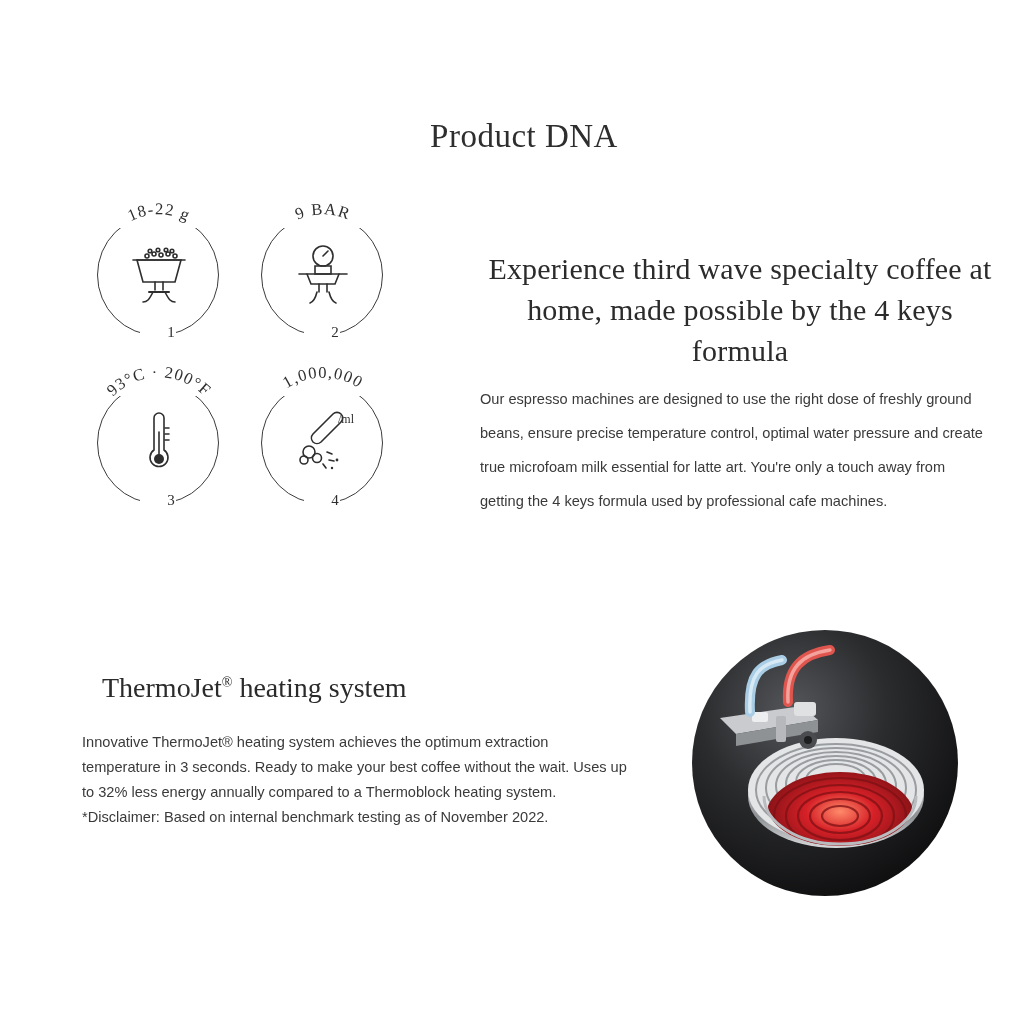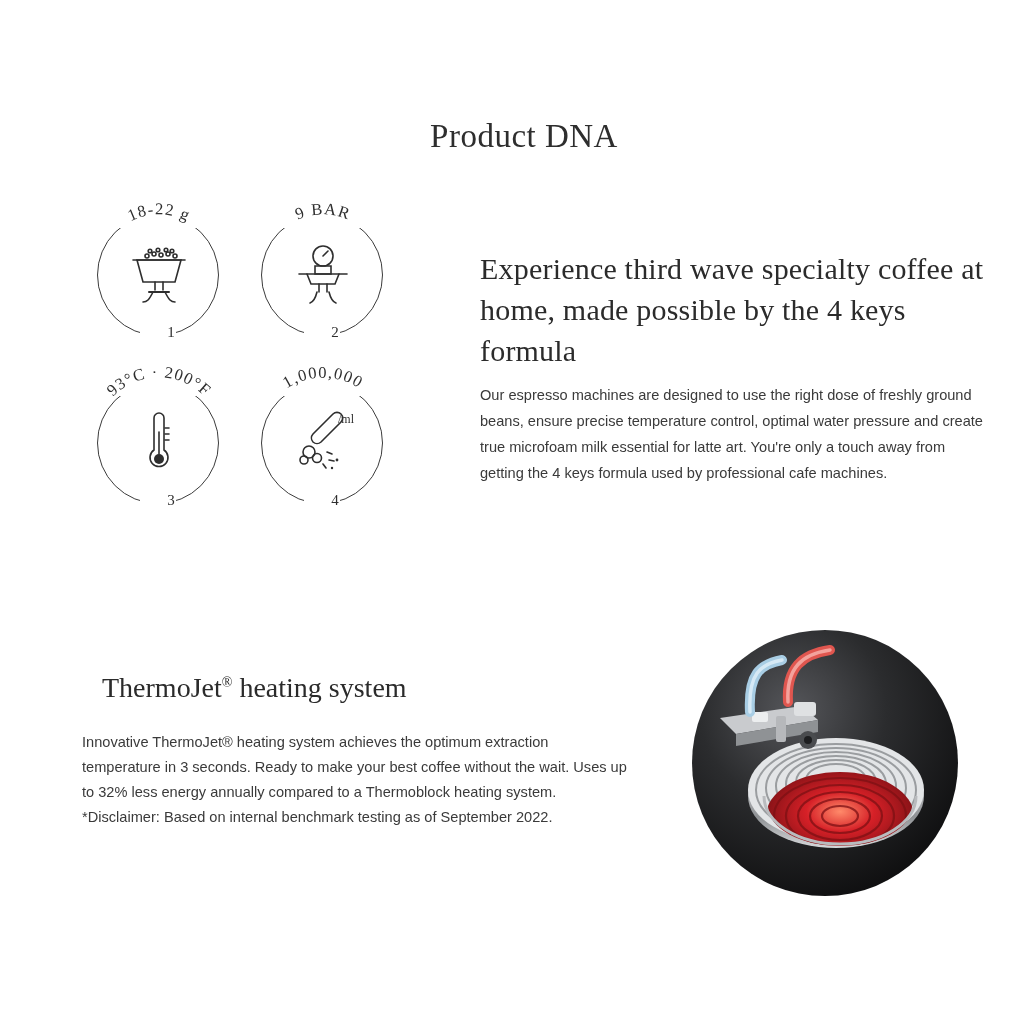--- a/index.html
+++ b/index.html
@@ -123,28 +123,29 @@
     position: absolute;
     top: 248px;
     left: 468px;
     width: 520px;
     font-family: "Liberation Serif", serif;
     font-size: 30px;
     line-height: 41px;
     letter-spacing: 0.2px;
     color: #2b2b2b;
     font-weight: 400;
+    text-align: center;
   }
   .dna-body {
     position: absolute;
     top: 382px;
     left: 468px;
     width: 512px;
     font-size: 14.6px;
-    line-height: 26px;
+    line-height: 34px;
     color: #3a3a3a;
   }
 
   
   .tj-title {
     position: absolute;
     top: 672px;
     left: 70px;
     font-family: "Liberation Serif", serif;
     font-size: 28px;
@@ -278,21 +279,21 @@
       </svg>
       <div class="sub no-select">4</div>
     </div>
 
   </div>
 
   <div class="dna-heading no-select">Experience third wave specialty coffee at home, made possible by the 4 keys formula</div>
   <div class="dna-body no-select">Our espresso machines are designed to use the right dose of freshly ground beans, ensure precise temperature control, optimal water pressure and create true microfoam milk essential for latte art. You're only a touch away from getting the 4 keys formula used by professional cafe machines.</div>
 
   <div class="tj-title no-select"><span>ThermoJet</span><sup>®</sup><span> heating system</span></div>
-  <div class="tj-body no-select">Innovative ThermoJet® heating system achieves the optimum extraction temperature in 3 seconds. Ready to make your best coffee without the wait. Uses up to 32% less energy annually compared to a Thermoblock heating system. *Disclaimer: Based on internal benchmark testing as of September 2022.</div>
+  <div class="tj-body no-select">Innovative ThermoJet® heating system achieves the optimum extraction temperature in 3 seconds. Ready to make your best coffee without the wait. Uses up to 32% less energy annually compared to a Thermoblock heating system. *Disclaimer: Based on internal benchmark testing as of November 2022.</div>
 
   <svg class="tj-image" viewBox="0 0 270 270">
     <defs>
       <radialGradient id="sphereGrad" cx="38%" cy="30%" r="78%">
         <stop offset="0%" stop-color="#55565a"></stop>
         <stop offset="45%" stop-color="#2b2c2e"></stop>
         <stop offset="100%" stop-color="#0c0c0d"></stop>
       </radialGradient>
       <linearGradient id="metalGrad" x1="0" y1="0" x2="0" y2="1">
         <stop offset="0%" stop-color="#f2f2f2"></stop>

